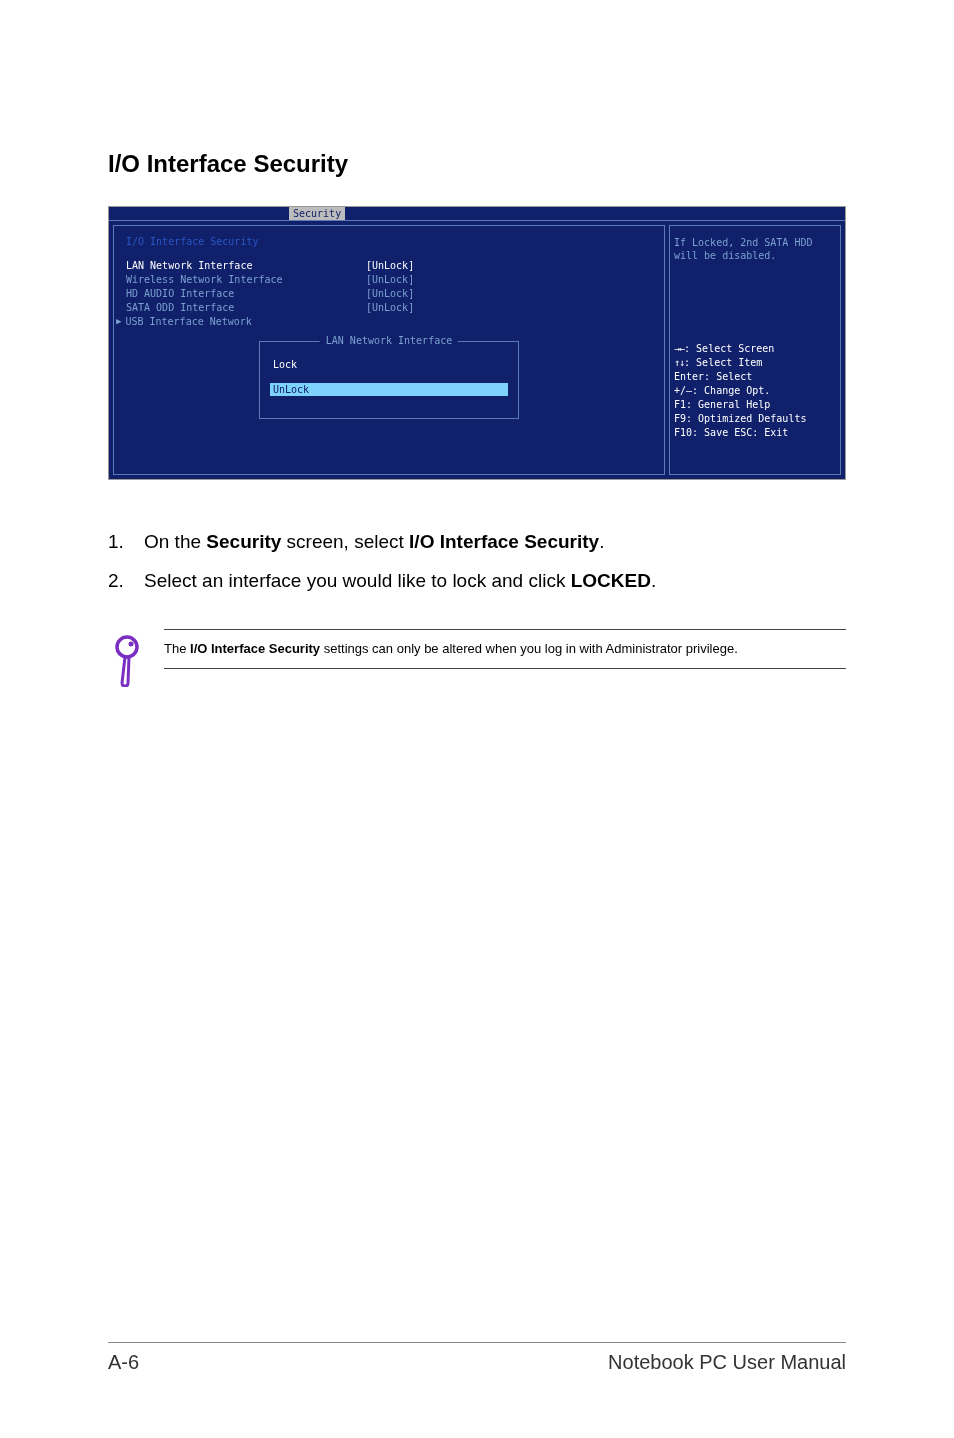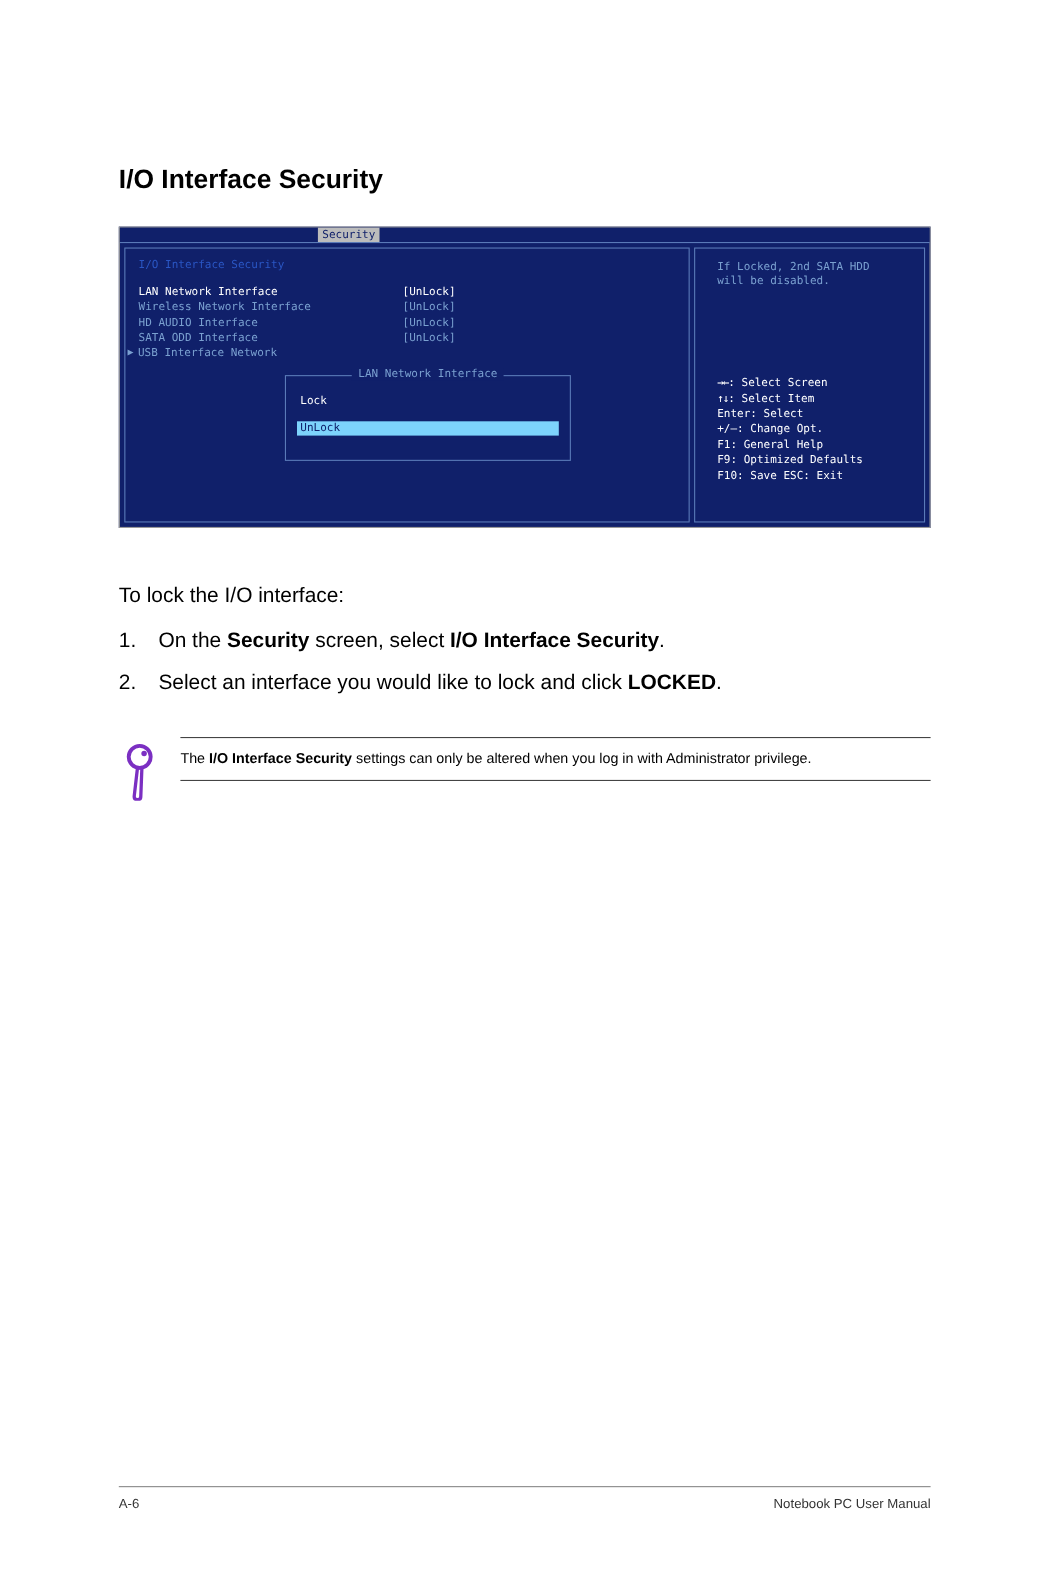--- a/index.html
+++ b/index.html
@@ -47,24 +47,24 @@
   }
   .bios-left {
     flex: 1;
     border: 1px solid #5a7ab8;
     margin: 4px 2px 4px 4px;
     padding: 10px 12px;
     position: relative;
     min-height: 250px;
   }
   .bios-right {
-    width: 210px;
+    width: 172px;
     border: 1px solid #5a7ab8;
     margin: 4px 4px 4px 2px;
-    padding: 10px 20px;
+    padding: 10px 4px;
     color: #7aa0d0;
   }
   .bios-heading {
     color: #2a56c4;
     margin-bottom: 12px;
   }
   .bios-row { display: flex; line-height: 1.4; }
   .bios-label { color: #7aa0d0; width: 240px; }
   .bios-label.selected { color: #fff; }
   .bios-val { color: #7aa0d0; }
@@ -157,21 +157,21 @@
 
   .page-footer {
     position: absolute;
     bottom: 64px;
     left: 108px;
     right: 108px;
     border-top: 1px solid #888;
     padding-top: 8px;
     display: flex;
     justify-content: space-between;
-    font-size: 12px;
+    font-size: 20px;
     color: #333;
   }
 </style>
 </head>
 <body>
 
 <h2 class="section-title">I/O Interface Security</h2>
 
 <div class="bios-box">
   <div class="bios-tab-row">
@@ -218,21 +218,20 @@
         <div>+/—:  Change Opt.</div>
         <div>F1:    General Help</div>
         <div>F9:    Optimized Defaults</div>
         <div>F10:  Save    ESC: Exit</div>
       </div>
     </div>
   </div>
 </div>
 
 <div class="main-text">
-  <div class="instruct">To lock the I/O interface:</div>
 
   <div class="step-row">
     <div class="step-num">1.</div>
     <div class="step-body">
       <span>On the </span><b>Security</b><span> screen, select </span><b>I/O Interface Security</b><span>.</span>
     </div>
   </div>
 
   <div class="step-row">
     <div class="step-num">2.</div>

